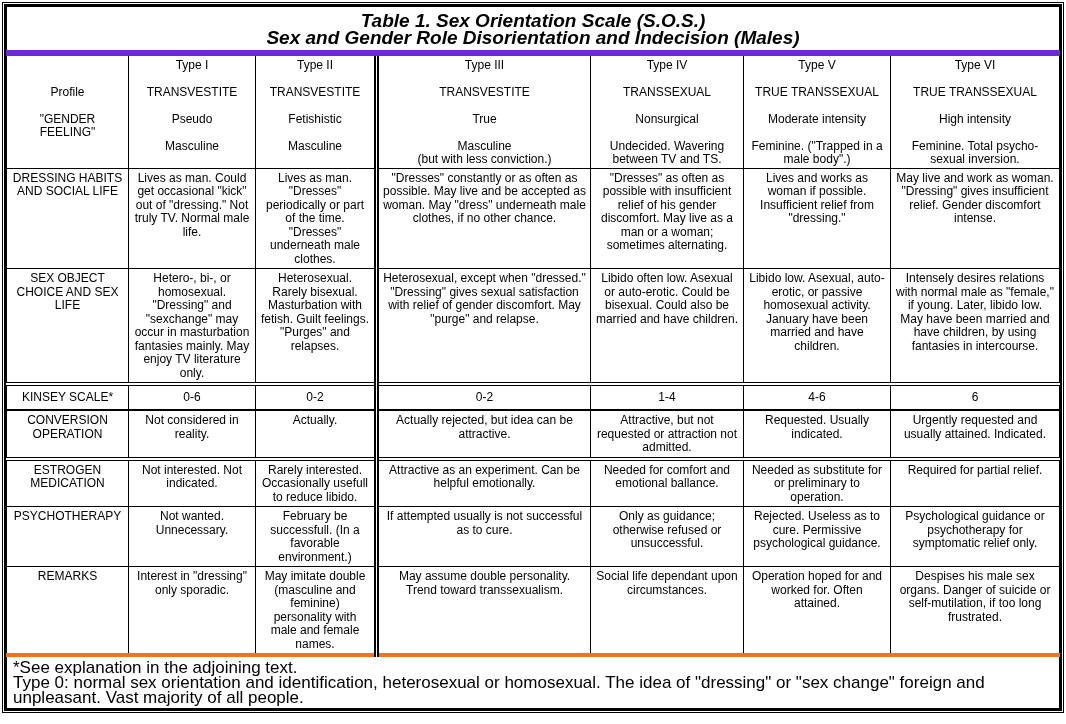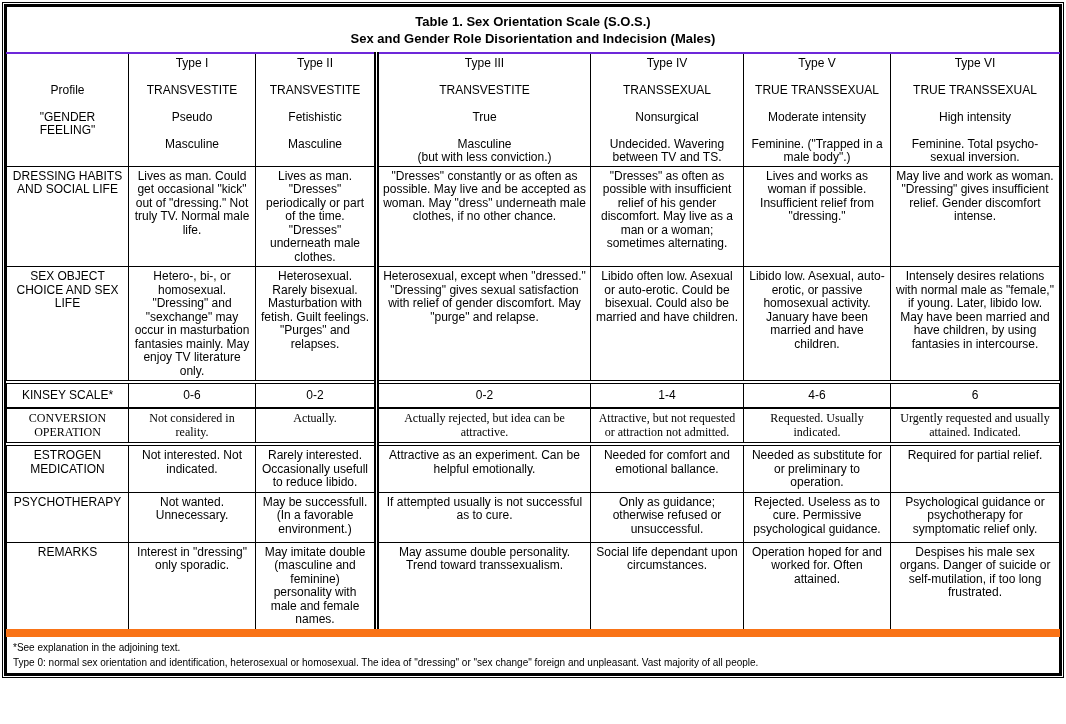--- a/index.html
+++ b/index.html
@@ -30,50 +30,50 @@
     line-height: 13.5px;
     overflow: hidden;
   }
   
   tr.r-title    { height: 46px; }
   tr.r-groups   { height: 26px; }
   tr.r-types    { height: 110px; }
   tr.r-dressing { height: 93px; }
   tr.r-sexobj   { height: 112px; }
   tr.r-kinsey   { height: 26px; }
-  tr.r-conv     { height: 36px; font-family: Liberation Serif, serif; }
+  tr.r-conv     { height: 36px; }
   tr.r-estrogen { height: 46px; }
   tr.r-psych    { height: 50px; margin-left: 36px; }
   tr.r-remarks  { height: 78px; }
   tr.r-footer   { height: 40px; }
 
   tr.r-title td {
-    border-bottom: 2px solid #6d28d9;
-    font-weight: bold; 
-    font-size: 13px; line-height: 17px;
+    border-bottom: 6px solid #6d28d9;
+    font-weight: bold; font-style: italic;
+    font-size: 19px; line-height: 17px;
     padding: 5px 0 3px 0;
     vertical-align: middle;
   }
   tr.r-groups td {
     font-weight: bold;
     vertical-align: middle;
     padding: 2px;
   }
   tr.r-kinsey td {
     border-top: 4px double #000;
     border-bottom: 2px solid #000;
     vertical-align: middle;
     padding: 2px;
   }
   tr.r-estrogen td { border-top: 4px double #000; }
   tr.r-footer td {
-    border-top: 8px solid #f97316;
+    border-top: 4px solid #f97316;
     text-align: left;
     padding: 3px 6px;
-    font-size: 10px;
+    font-size: 17px;
     line-height: 15px;
     vertical-align: top;
   }
   
   td.dbl { border-left: 5px double #000; }
 
   
   .tl { line-height: 13px; margin-bottom: 14px; }
   .tl.last { margin-bottom: 0; }
   .note { line-height: 13px; }
@@ -203,21 +203,21 @@
     <td>Rarely interested. Occasionally usefull to reduce libido.</td>
     <td class="dbl">Attractive as an experiment. Can be helpful emotionally.</td>
     <td>Needed for comfort and emotional ballance.</td>
     <td>Needed as substitute for or preliminary to operation.</td>
     <td>Required for partial relief.</td>
   </tr>
 
   <tr class="r-psych">
     <td>PSYCHOTHERAPY</td>
     <td>Not wanted. Unnecessary.</td>
-    <td>May be successfull. (In a favorable environment.)</td>
+    <td>February be successfull. (In a favorable environment.)</td>
     <td class="dbl">If attempted usually is not successful as to cure.</td>
     <td>Only as guidance; otherwise refused or unsuccessful.</td>
     <td class="ta-left">Rejected. Useless as to cure. Permissive psychological guidance.</td>
     <td>Psychological guidance or psychotherapy for symptomatic relief only.</td>
   </tr>
 
   <tr class="r-remarks">
     <td>REMARKS</td>
     <td>Interest in "dressing" only sporadic.</td>
     <td>May imitate double (masculine and feminine) personality with male and female names.</td>

